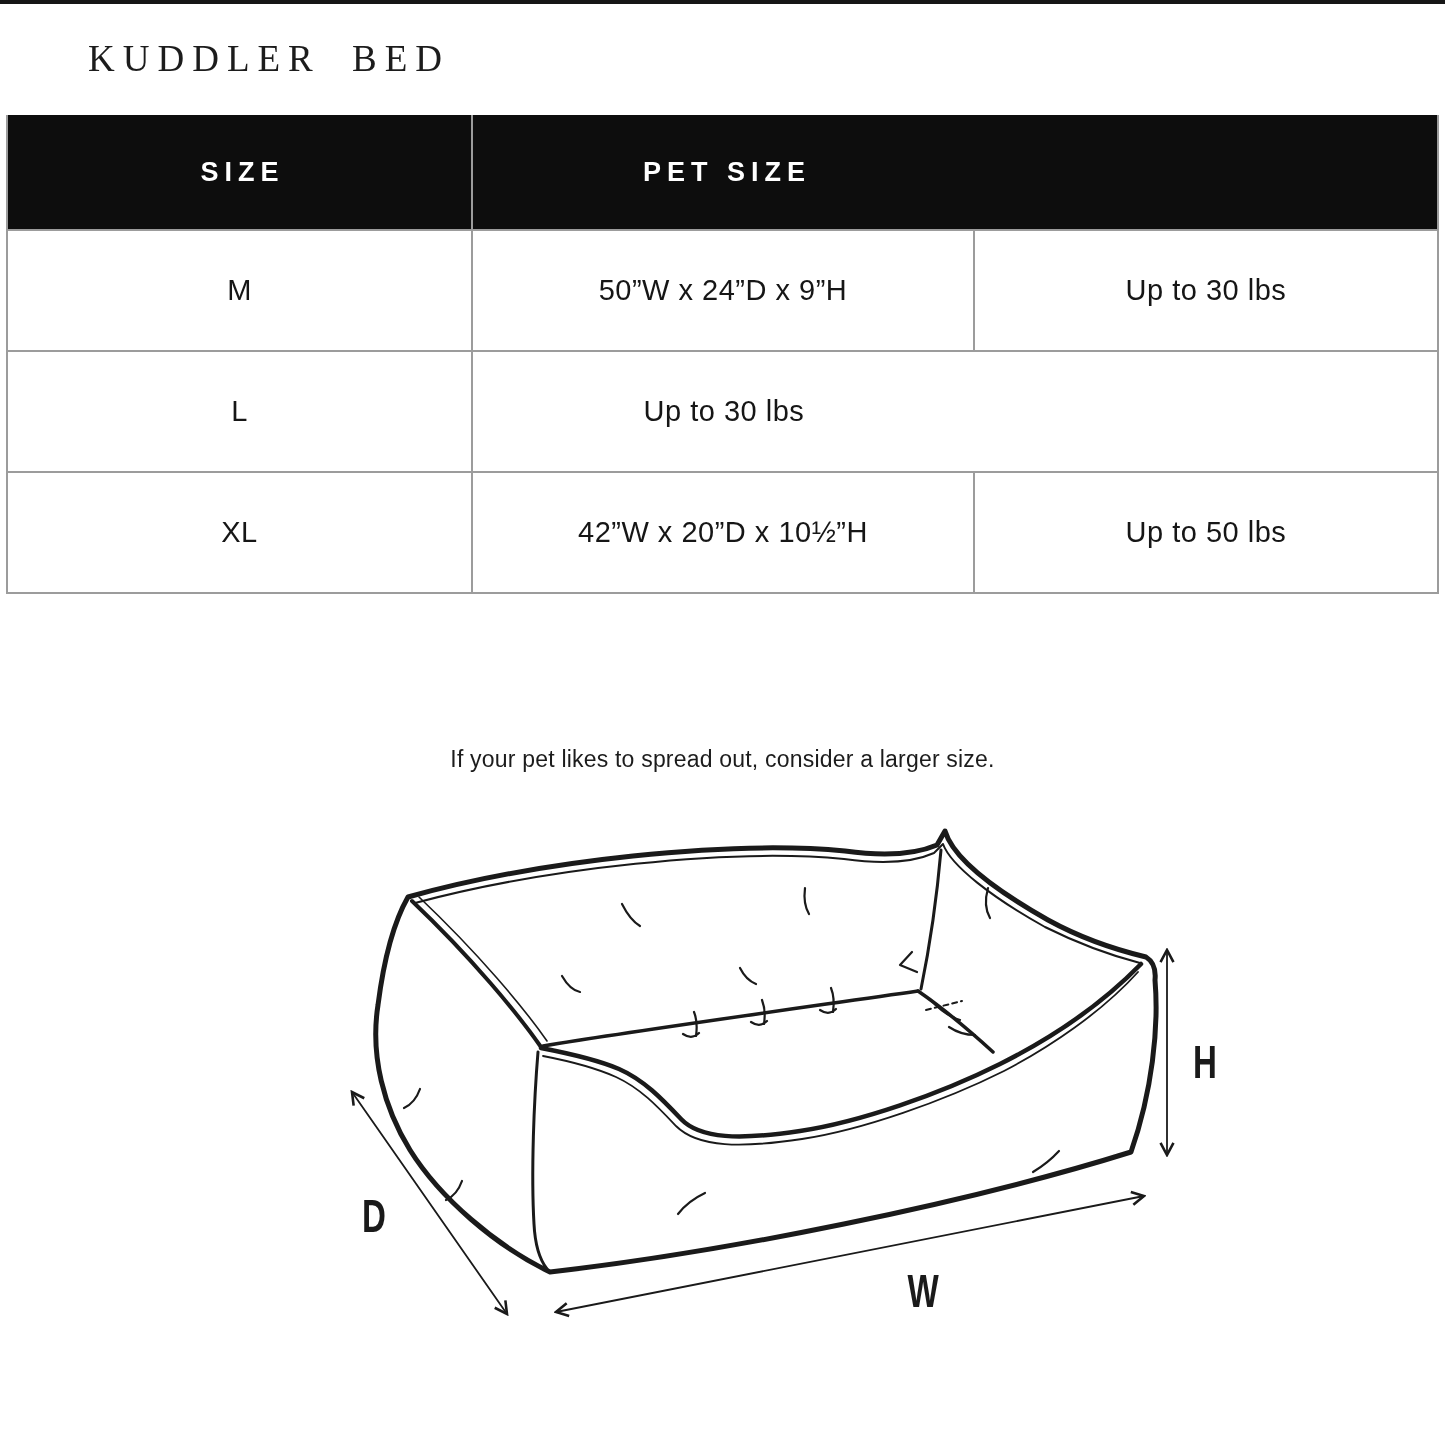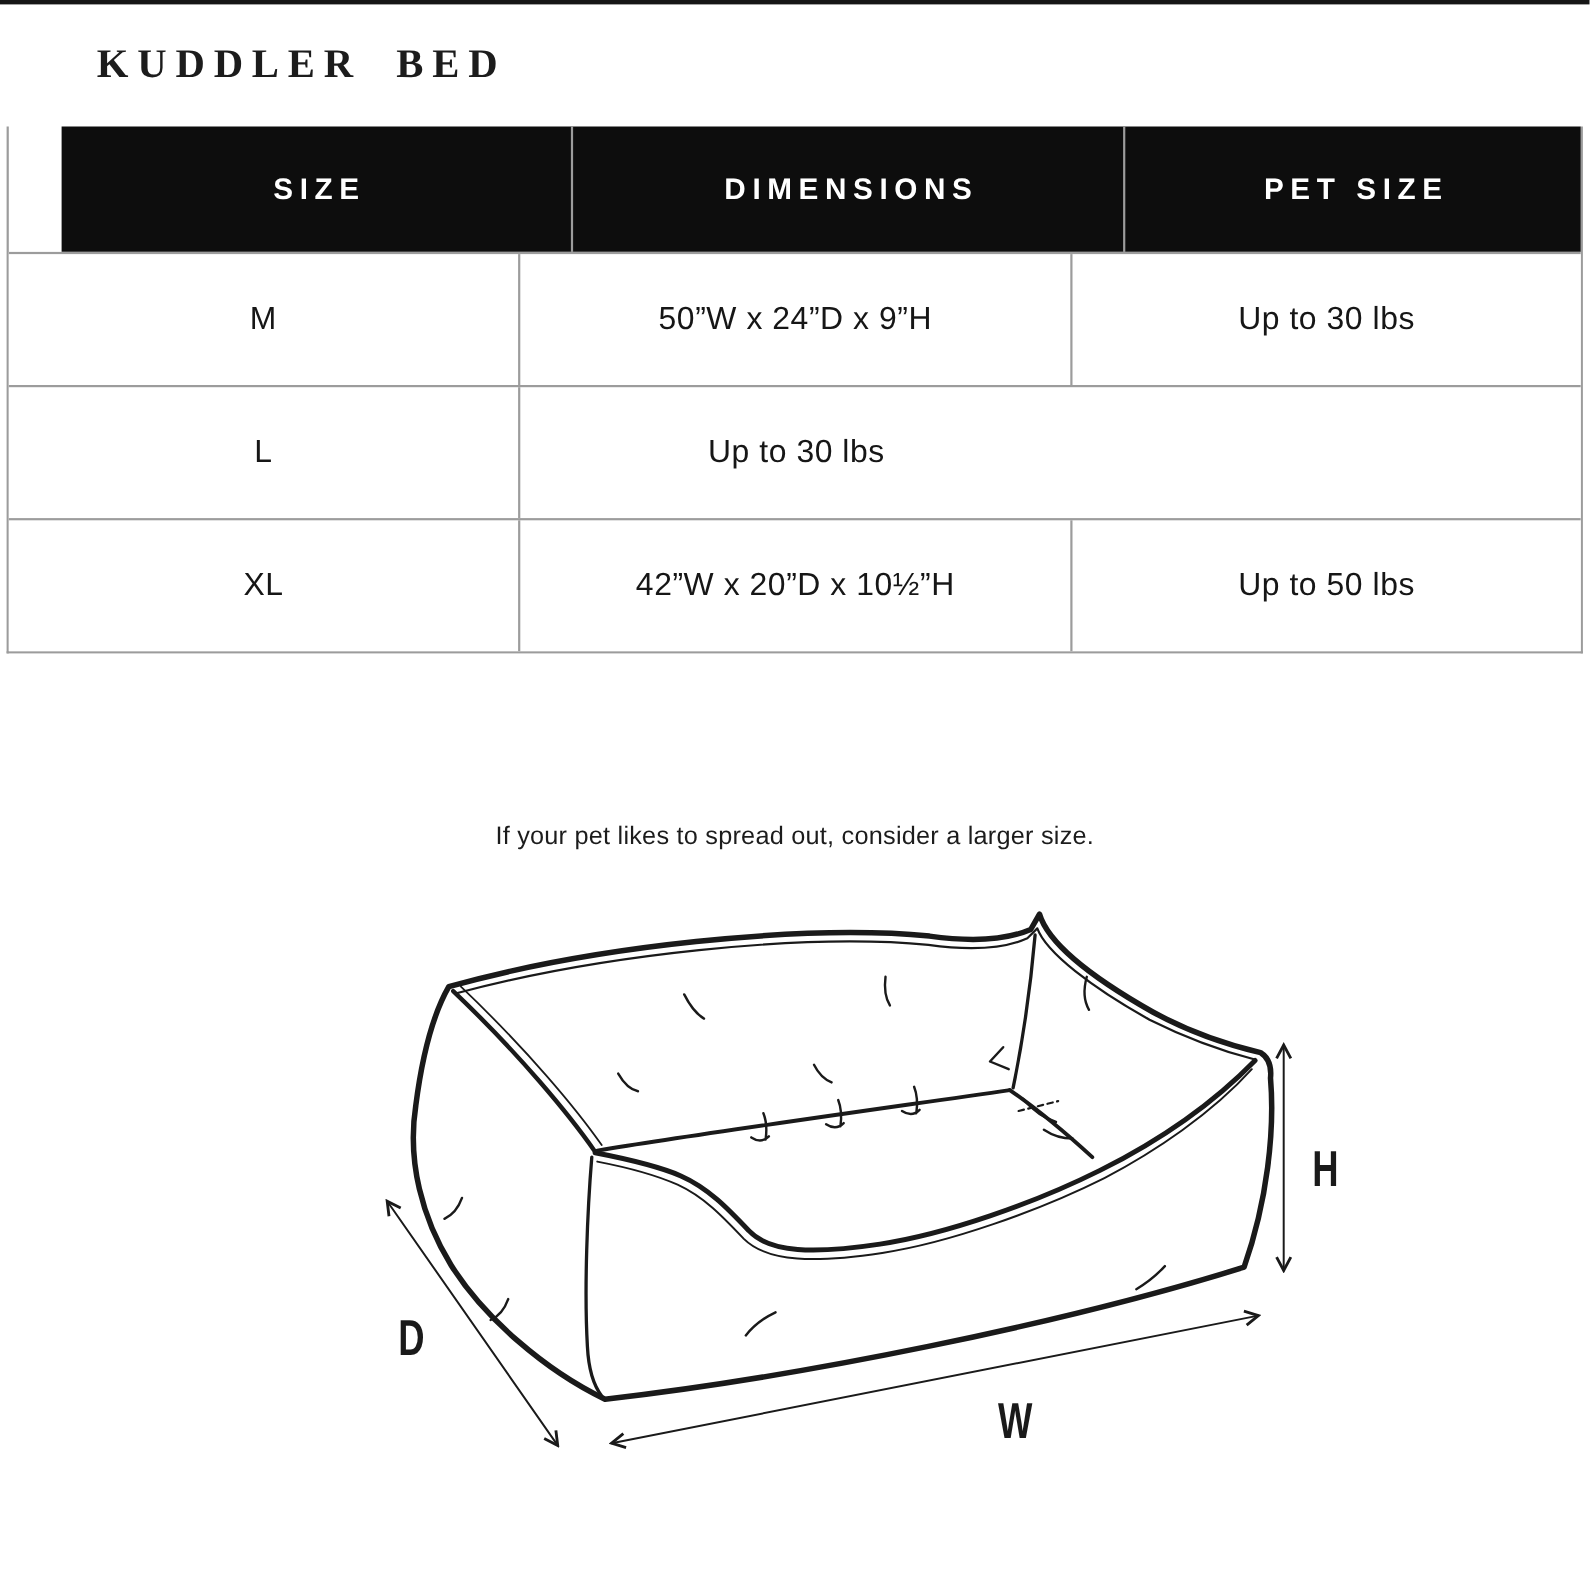--- a/index.html
+++ b/index.html
@@ -3,30 +3,30 @@
 <meta charset="utf-8">
 <style>
   html,body{margin:0;padding:0;}
   body{
     width:1445px;height:1445px;background:#ffffff;position:relative;
     font-family:"Liberation Sans", sans-serif;color:#161616;overflow:hidden;
   }
   .top-rule{position:absolute;left:0;top:0;width:100%;height:4px;background:#161616;}
   .page-title{
     position:absolute;left:88px;top:40px;margin:0;
-    font-family:"Liberation Serif", serif;font-weight:bold;
+    font-family:"Liberation Serif", serif;font-weight:normal;
     font-size:37px;line-height:1;letter-spacing:8px;word-spacing:14px;color:#1c1c1c;
   }
   .tbl{
     position:absolute;left:6px;top:115px;width:1433px;
     border-left:2px solid #9c9c9c;border-right:2px solid #9c9c9c;border-bottom:2px solid #9c9c9c;
     box-sizing:border-box;
   }
   .tr{display:grid;grid-template-columns:465px 502px 1fr;}
-  .tr.head{background:#0d0d0d;height:114px;margin-left:48px;}
+  .tr.head{background:#0d0d0d;height:114px;}
   .tr.body-row{height:119px;border-top:2px solid #9c9c9c;background:#ffffff;}
   .tr.head{border-top:none;}
   .tr.body-row:first-of-type{border-top:none;}
   .cell{
     display:flex;align-items:center;justify-content:center;
     border-right:2px solid #9c9c9c;box-sizing:border-box;text-align:center;
   }
   .cell:last-child{border-right:none;}
   .th{
     color:#ffffff;font-weight:bold;font-size:27px;letter-spacing:6px;text-indent:6px;
@@ -43,21 +43,20 @@
 </head>
 <body>
 
 <div class="top-rule"></div>
 
 <h1 class="page-title">KUDDLER BED</h1>
 
 <div class="tbl">
   <div class="tr head">
     <div class="cell th">SIZE</div>
-    <div class="cell th">DIMENSIONS</div>
     <div class="cell th">PET SIZE</div>
   </div>
   <div class="tr body-row">
     <div class="cell td">M</div>
     <div class="cell td">50”W x 24”D x 9”H</div>
     <div class="cell td">Up to 30 lbs</div>
   </div>
   <div class="tr body-row">
     <div class="cell td">L</div>
     <div class="cell td">Up to 30 lbs</div>

